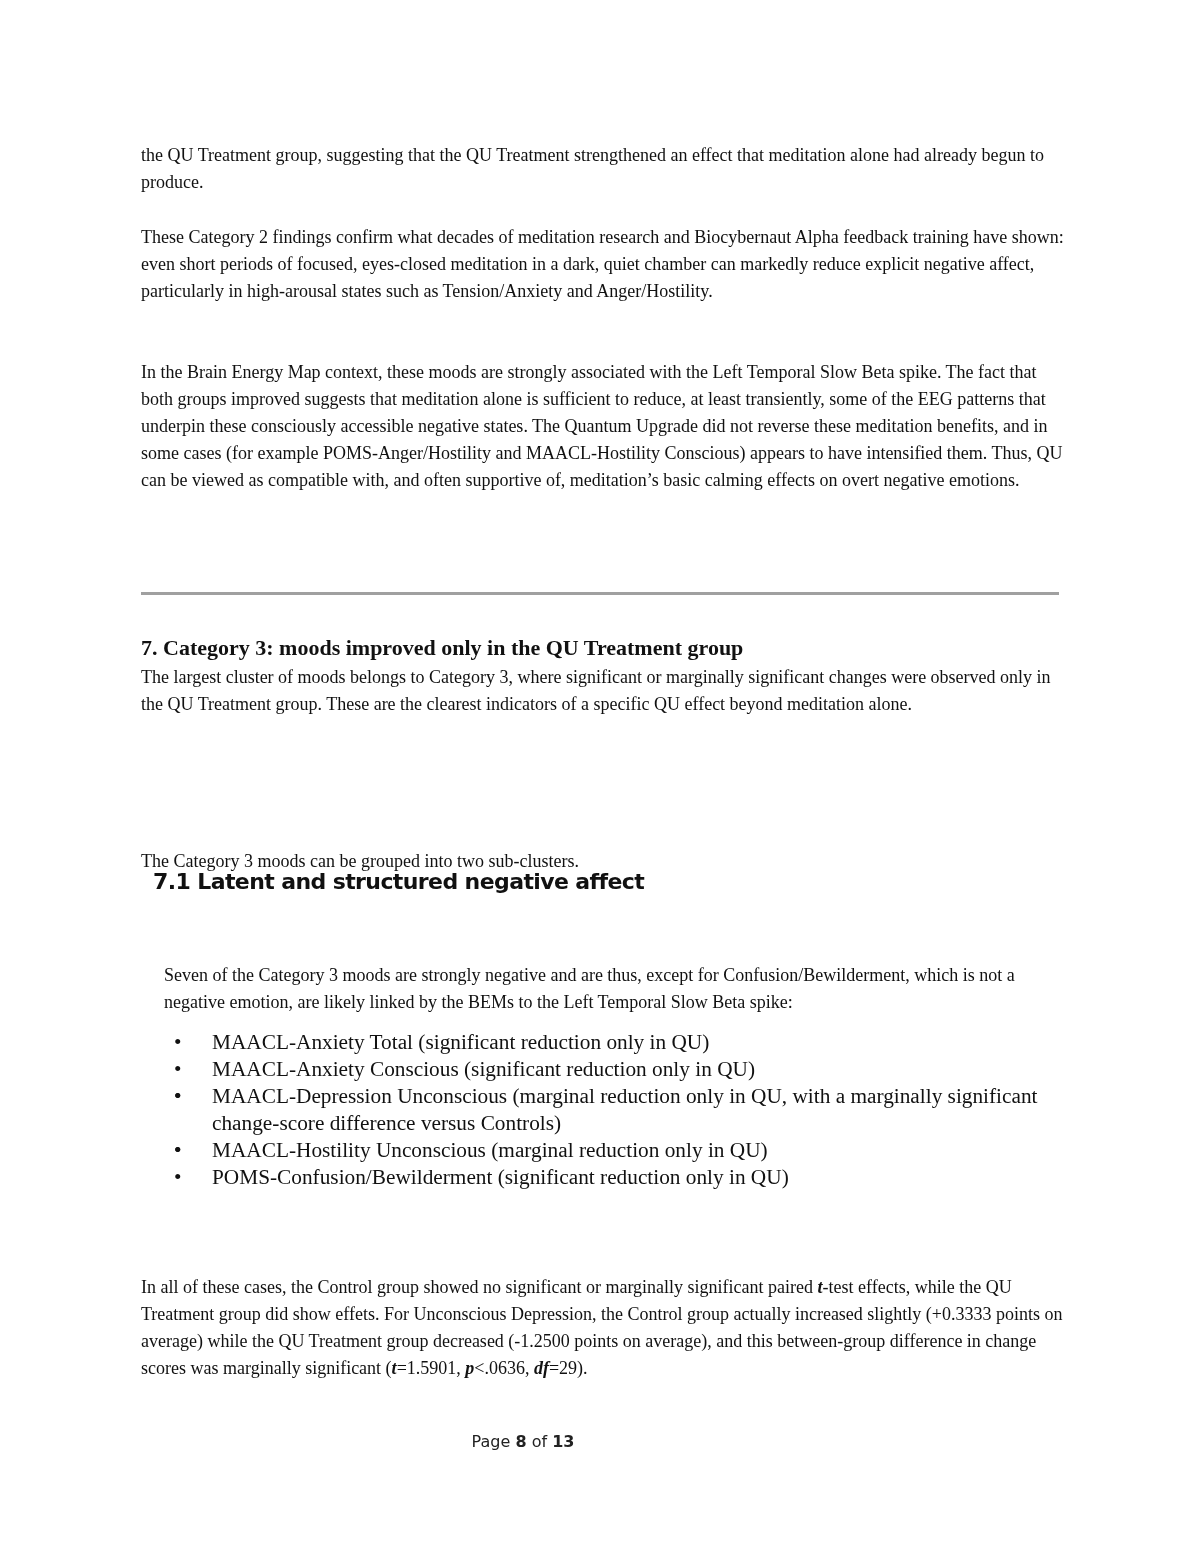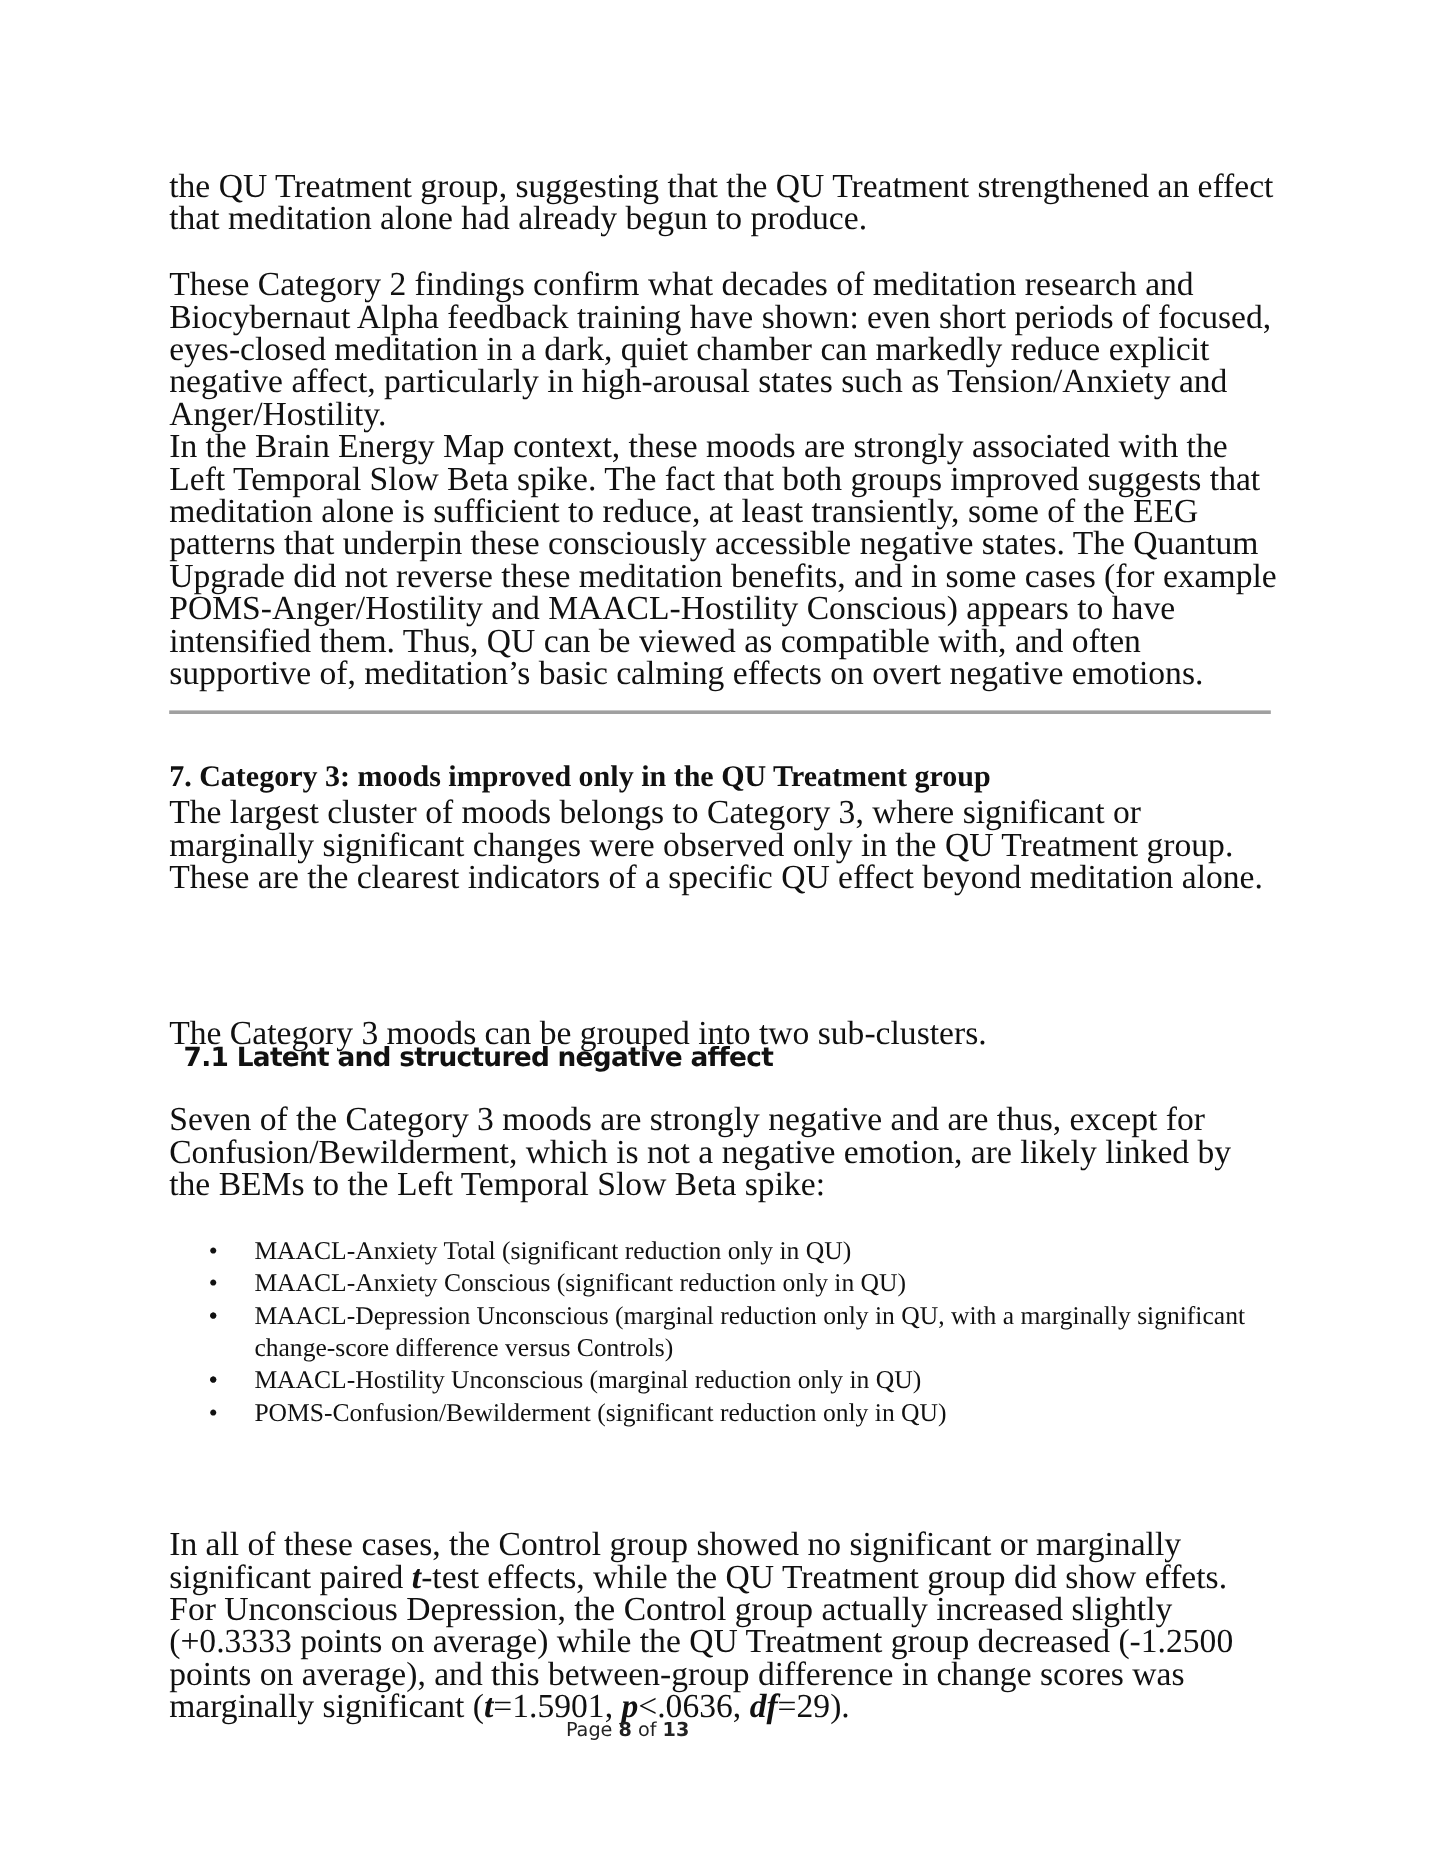--- a/index.html
+++ b/index.html
@@ -1,29 +1,29 @@
 <!DOCTYPE html>
 <html><head>
 <meta charset="utf-8">
 <style>
   html, body { margin: 0; padding: 0; background: #ffffff; }
   body { width: 1200px; height: 1552px; position: relative; overflow: hidden;
          font-family: "Liberation Serif", serif; color: #111; }
   .page { position: absolute; left: 141px; top: 142px; width: 925px; }
-  p { margin: 0; font-size: 28px; line-height: 27px; }
+  p { margin: 0; font-size: 18px; line-height: 27px; }
   .p1 { position: absolute; top: 0; }
   .p2 { position: absolute; top: 82px; }
   .p3 { position: absolute; top: 217px; }
   .rule { position: absolute; top: 450px; left: 0; width: 918px; height: 3px; background: #a0a0a0; }
-  h2 { position: absolute; top: 490px; margin: 0; font-size: 25px; font-weight: bold; line-height: 32px; }
+  h2 { position: absolute; top: 490px; margin: 0; font-size: 22px; font-weight: bold; line-height: 32px; }
   .p4 { position: absolute; top: 522px; }
   .p5 { position: absolute; top: 658px; margin-top: 48px; }
   h3 { position: absolute; top: 712px; margin: 12px; font-family: "DejaVu Sans", sans-serif;
        font-size: 22px; font-weight: bold; line-height: 32px; letter-spacing: -0.6px; }
-  .p6 { position: absolute; top: 778px; }
+  .p6 { position: absolute; top: 820px; margin-left: 23px; }
   ul { position: absolute; top: 887px; left: 0; margin: 0; padding: 0 0 0 71px; list-style: none; width: 860px; }
   li { position: relative; font-size: 21.3px; line-height: 27px; }
   li .bullet { position: absolute; left: -38px; top: 0; }
   .p7 { position: absolute; top: 1132px; }
   .footer { position: absolute; top: 1432px; left: 0; width: 1046px; text-align: center;
             font-family: "DejaVu Sans", sans-serif; font-size: 16px; color: #222; }
   .footer b { font-weight: bold; }
 </style>
 </head>
 <body>

